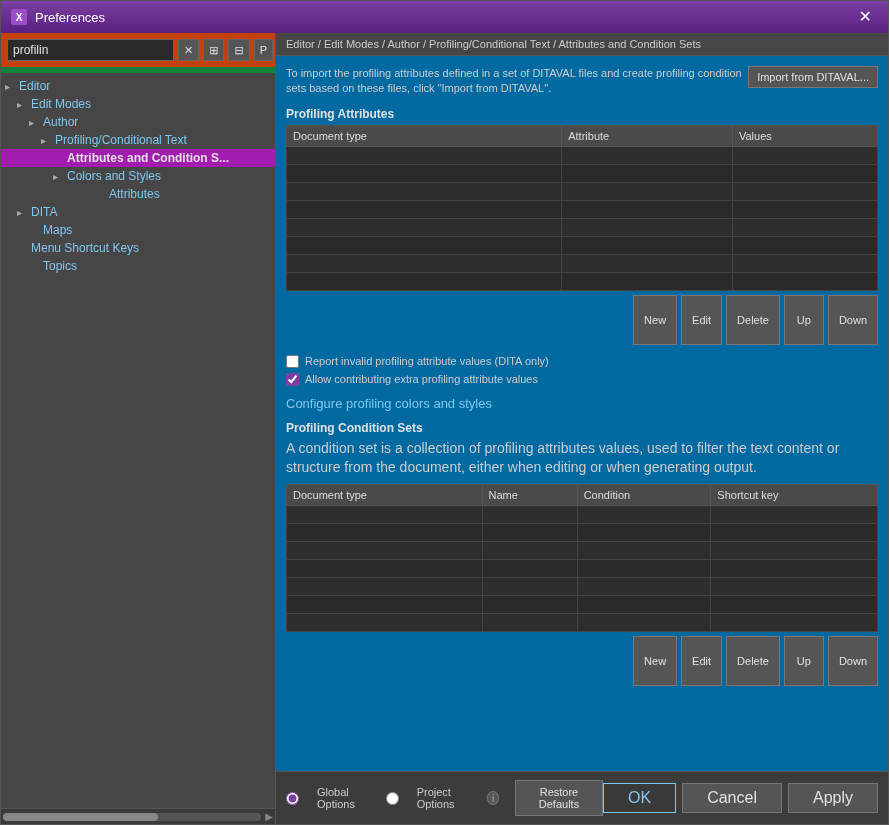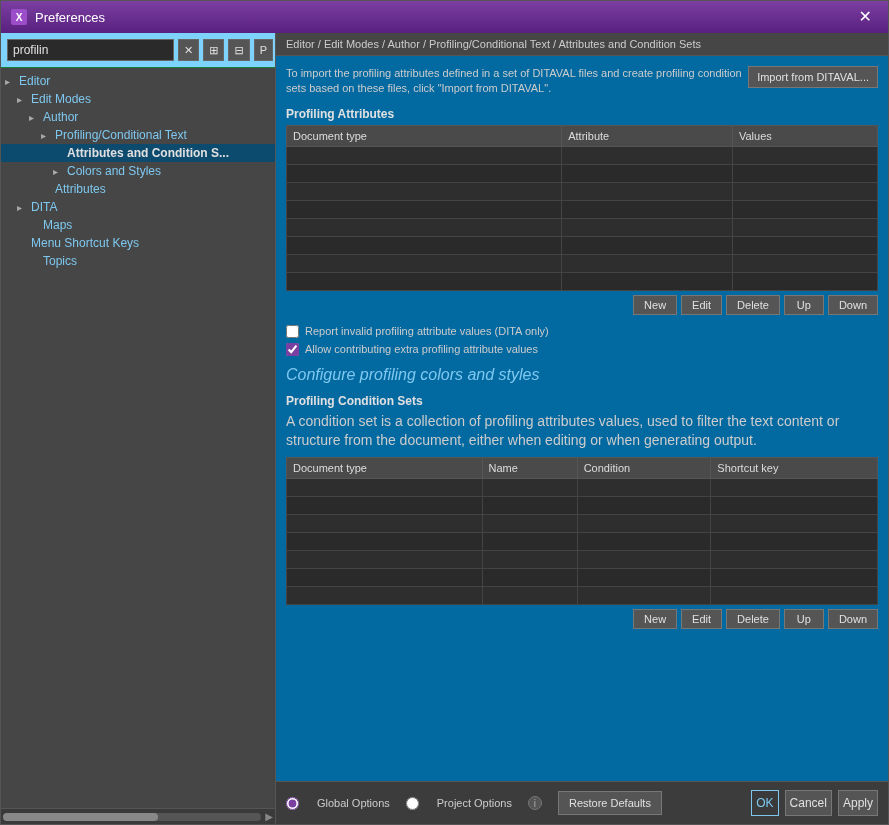--- a/index.html
+++ b/index.html
@@ -73,22 +73,22 @@
       flex-direction: column;
       border-right: 1px solid #555;
       flex-shrink: 0;
     }
     
     .search-bar {
       padding: 6px;
       display: flex;
       align-items: flex-start;
       gap: 4px;
-      background: #7dd3fc;
-      border-bottom: 1px solid #15803d;
+      background: #c2410c;
+      border-bottom: 6px solid #15803d;
     }
     
     .search-input {
       flex: 1;
       background: #2a2a2a;
       border: 1px solid #666;
       color: #e0e0e0;
       padding: 3px 5px;
       font-size: 12px;
       outline: none;
@@ -115,21 +115,21 @@
     
     .tree-item {
       padding: 2px 4px;
       cursor: pointer;
       display: flex;
       align-items: center;
       gap: 2px;
       white-space: nowrap;
       overflow: hidden;
     }
-    .tree-item.selected { background: #0c4a6e; color: white; }
+    .tree-item.selected { background: #a21caf; color: white; }
     
     .tree-item .arrow {
       font-size: 10px;
       width: 12px;
       color: #aaa;
     }
     .tree-item .label { color: #7ec8f0; }
     .tree-item .label.bold { color: #e0e0e0; font-weight: bold; }
     
     .scrollbar-area {
@@ -222,44 +222,43 @@
       display: flex;
       gap: 4px;
       justify-content: flex-end;
       margin-top: 4px;
     }
     
     .tbl-btn {
       background: #555;
       border: 1px solid #777;
       color: #e0e0e0;
-      padding: 3px 10px;
+      padding: 18px 10px;
       cursor: pointer;
       font-size: 11px;
       min-width: 40px;
     }
     .tbl-btn:disabled { color: #888; cursor: default; }
     
     .checkbox-row {
       display: flex;
       align-items: center;
       gap: 6px;
       font-size: 11px;
       color: #ccc;
     }
     .checkbox-row input[type="checkbox"] {
       accent-color: #7a3fa0;
     }
     
     .link-text {
       color: #7ec8f0;
       cursor: pointer;
-      font-size: 16px;
+      font-size: 13px;
       text-decoration: none;
-      font-style: italic;
     }
     
     .desc-text {
       font-size: 14px;
       color: #ccc;
       line-height: 1.4;
     }
     
     
     .bottom-bar {
@@ -303,23 +302,23 @@
       cursor: pointer;
     }
     
     .bottom-right {
       display: flex;
       align-items: center;
       gap: 6px;
     }
     
     .dialog-btn {
-      padding: 5px 4px;
-      cursor: pointer;
-      font-size: 12px;
+      padding: 5px 24px;
+      cursor: pointer;
+      font-size: 16px;
       border: 1px solid #777;
       background: #555;
       color: #e0e0e0;
     }
     .dialog-btn.primary {
       background: #3a3a3a;
       border: 1px solid #7ec8f0;
       color: #7ec8f0;
     }
     
@@ -384,21 +383,21 @@
         <div class="tree-item selected" style="padding-left:52px">
           <span class="arrow"></span>
           <span class="label bold">Attributes and Condition S...</span>
         </div>
 
         <div class="tree-item" style="padding-left:52px">
           <span class="arrow">▸</span>
           <span class="label">Colors and Styles</span>
         </div>
 
-        <div class="tree-item" style="padding-left:40px">
+        <div class="tree-item" style="padding-left:94px">
           <span class="arrow"></span>
           <span class="label">Attributes</span>
         </div>
 
         <div class="tree-item" style="padding-left:16px">
           <span class="arrow">▸</span>
           <span class="label">DITA</span>
         </div>
 
         <div class="tree-item" style="padding-left:28px">

